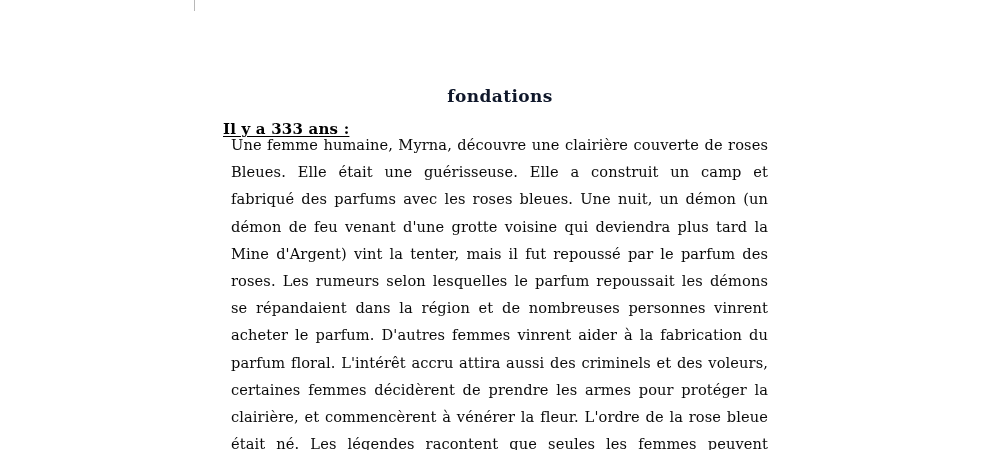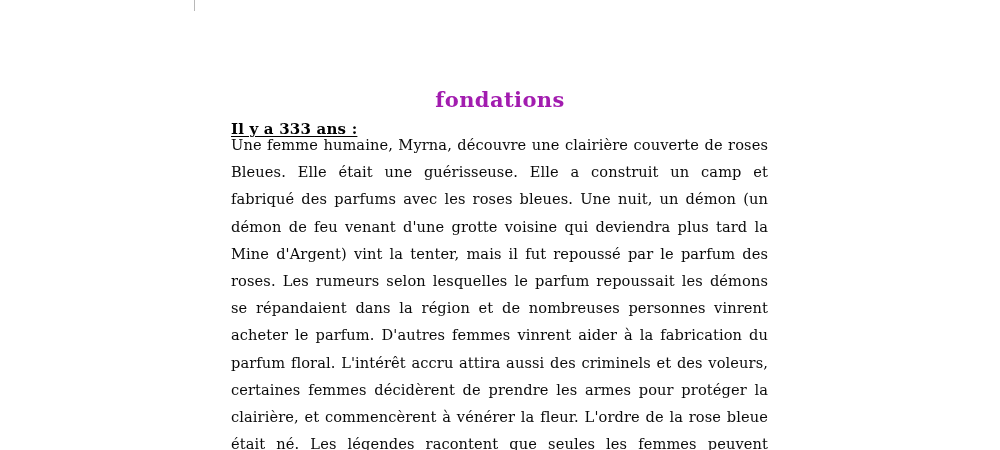--- a/index.html
+++ b/index.html
@@ -52,30 +52,30 @@
     font-stretch: semi-condensed;
   }
 
   .doc-subtitle {
     position: absolute;
     left: 0;
     top: 73px;
     width: 1000px;
     text-align: center;
     font-family: "DejaVu Serif", "Liberation Serif", serif;
-    font-size: 21px;
+    font-size: 17px;
     line-height: 19px;
     font-weight: 700;
     letter-spacing: 0.4px;
-    color: #a21caf;
+    color: #0f172a;
   }
 
   .section-heading {
     position: absolute;
-    left: 231px;
+    left: 223px;
     top: 104px;
     font-family: "DejaVu Serif", "Liberation Serif", serif;
     font-size: 15px;
     line-height: 20px;
     font-weight: 700;
     color: #000000;
     text-decoration: underline;
     text-underline-offset: 2px;
     letter-spacing: 0.2px;
   }

